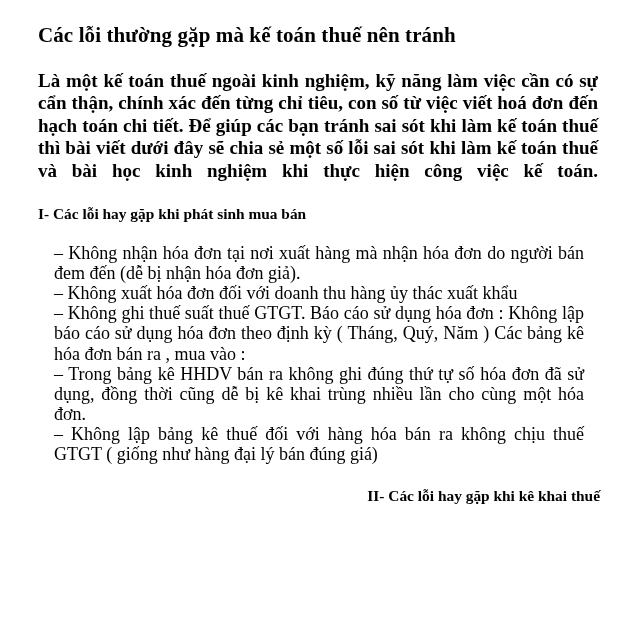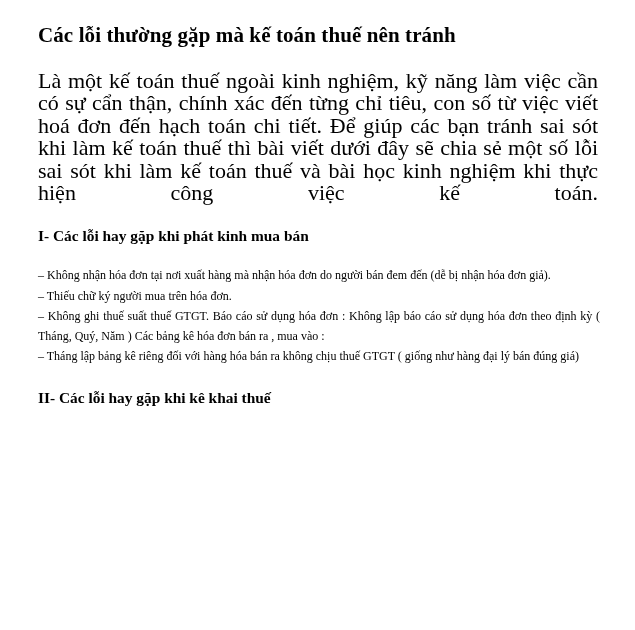--- a/index.html
+++ b/index.html
@@ -23,64 +23,66 @@
   }
   .doc-title {
     font-size: 21px;
     font-weight: bold;
     line-height: 26px;
     margin: 0 0 22px 0;
     letter-spacing: 0.1px;
     white-space: nowrap;
   }
   .intro {
-    font-size: 22px;
-    font-weight: normal;
+    font-size: 19px;
+    font-weight: bold;
     line-height: 22.4px;
     text-align: justify;
     text-align-last: justify;
     margin: 0 0 22px 0;
     padding-right: 2px;
   }
   .section-heading {
     font-size: 15.4px;
     font-weight: bold;
     line-height: 20px;
     margin: 0 0 19px 0;
   }
   .section-heading.second {
     margin-top: 22px;
+    text-align: right;
   }
   .body-block {
-    font-size: 12px;
+    font-size: 18px;
     line-height: 20.1px;
-    margin: 0;
+    margin: 16px;
   }
   .body-block p {
     margin: 0;
     padding: 0;
     text-align: left;
   }
   .body-block p.justify {
     text-align: justify;
   }
 </style>
 </head>
 <body>
 
 <div class="page">
 
   <h1 class="doc-title">Các lỗi thường gặp mà kế toán thuế nên tránh</h1>
 
   <p class="intro">Là một kế toán thuế ngoài kinh nghiệm, kỹ năng làm việc cần có sự cẩn thận, chính xác đến từng chỉ tiêu, con số từ việc viết hoá đơn đến hạch toán chi tiết. Để giúp các bạn tránh sai sót khi làm kế toán thuế thì bài viết dưới đây sẽ chia sẻ một số lỗi sai sót khi làm kế toán thuế và bài học kinh nghiệm khi thực hiện công việc kế toán.</p>
 
-  <h2 class="section-heading">I- Các lỗi hay gặp khi phát kinh mua bán</h2>
+  <h2 class="section-heading">I- Các lỗi hay gặp khi phát sinh mua bán</h2>
 
   <div class="body-block">
     <p class="justify">– Không nhận hóa đơn tại nơi xuất hàng mà nhận hóa đơn do người bán đem đến (dễ bị nhận hóa đơn giả).</p>
-    <p>– Thiếu chữ ký người mua trên hóa đơn.</p>
+    <p>– Không xuất hóa đơn đối với doanh thu hàng ủy thác xuất khẩu</p>
     <p class="justify">– Không ghi thuế suất thuế GTGT. Báo cáo sử dụng hóa đơn : Không lập báo cáo sử dụng hóa đơn theo định kỳ ( Tháng, Quý, Năm ) Các bảng kê hóa đơn bán ra , mua vào :</p>
-    <p class="justify">– Tháng lập bảng kê riêng đối với hàng hóa bán ra không chịu thuế GTGT ( giống như hàng đại lý bán đúng giá)</p>
+    <p class="justify">– Trong bảng kê HHDV bán ra không ghi đúng thứ tự số hóa đơn đã sử dụng, đồng thời cũng dễ bị kê khai trùng nhiều lần cho cùng một hóa đơn.</p>
+    <p class="justify">– Không lập bảng kê thuế đối với hàng hóa bán ra không chịu thuế GTGT ( giống như hàng đại lý bán đúng giá)</p>
   </div>
 
   <h2 class="section-heading second">II- Các lỗi hay gặp khi kê khai thuế</h2>
 
 </div>
 
 </body></html>

